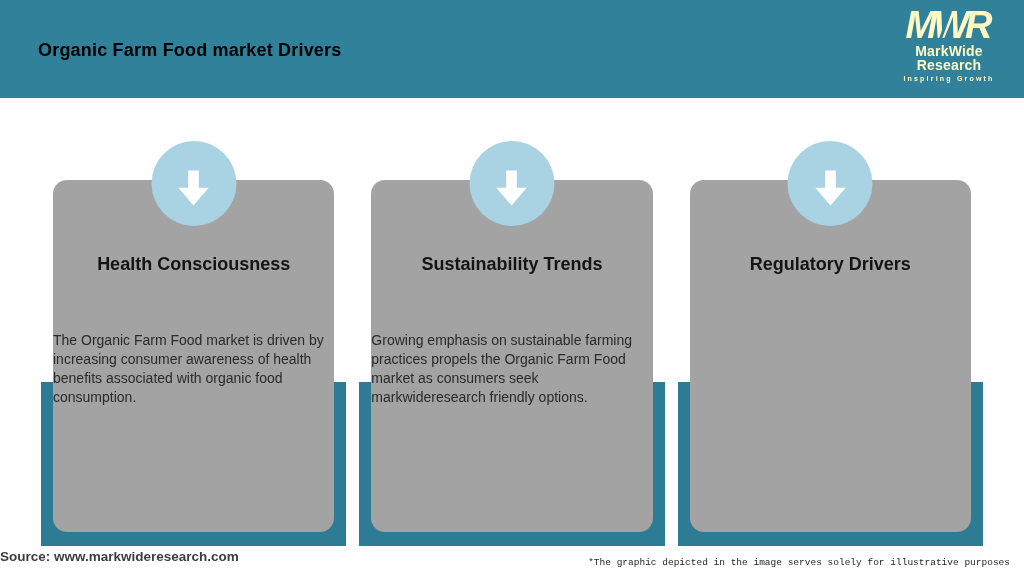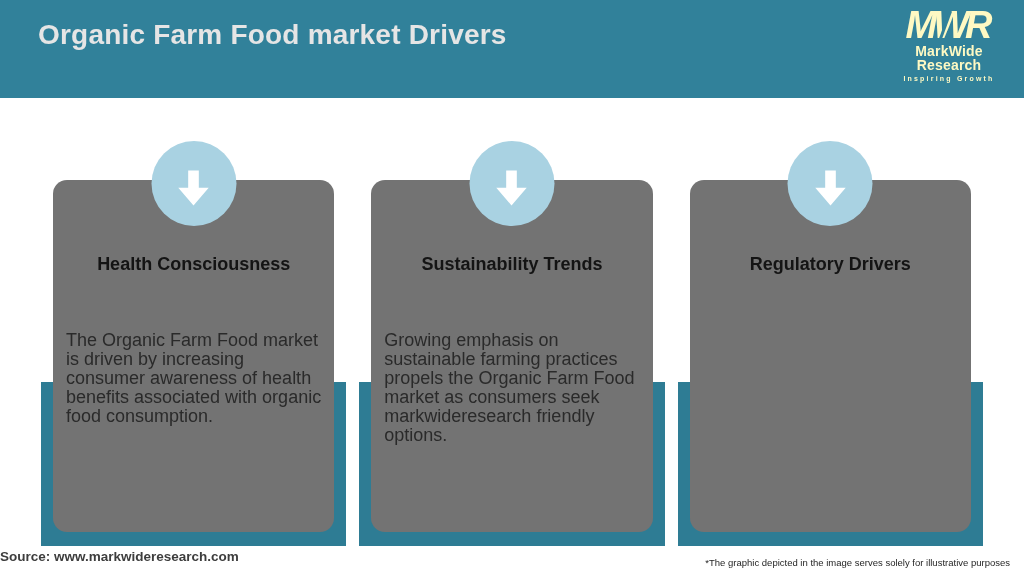--- a/index.html
+++ b/index.html
@@ -21,23 +21,23 @@
   .header {
     position: absolute;
     top: 0; left: 0;
     width: 1024px;
     height: 98px;
     background: #31819A;
   }
   .header-title {
     position: absolute;
     left: 38px;
-    top: 19px;
-    color: #e5e5e5;
-    font-size: 28px;
+    top: 40px;
+    color: #000000;
+    font-size: 18px;
     font-weight: bold;
     letter-spacing: 0.2px;
   }
   .logo {
     position: absolute;
     right: 16px;
     top: 5px;
     width: 118px;
     text-align: center;
     color: #fef9c3;
@@ -96,21 +96,21 @@
     left: 0; right: 0;
     top: 242px;
     bottom: 0;
     background: #2E7C94;
   }
   .driver-card {
     position: absolute;
     left: 12px; right: 12px;
     top: 40px;
     bottom: 14px;
-    background: #737373;
+    background: #a3a3a3;
     border-radius: 14px;
   }
   .arrow-circle {
     position: absolute;
     top: 1px;
     left: 50%;
     transform: translateX(-50%);
     width: 85px;
     height: 85px;
     border-radius: 50%;
@@ -126,22 +126,22 @@
   }
   .card-title {
     margin: 72px 6px 0;
     text-align: center;
     font-size: 18px;
     font-weight: bold;
     color: #141414;
     line-height: 24px;
   }
   .card-description {
-    margin: 55px 13px 0;
-    font-size: 18px;
+    margin: 55px 0 0;
+    font-size: 14px;
     line-height: 19px;
     color: #2a2a2a;
     text-align: left;
   }
 
   
   .source-text {
     position: absolute;
     left: 0;
     right: 0;
@@ -150,20 +150,21 @@
     font-size: 13.5px;
     font-weight: bold;
     color: #3d3d3d;
   }
   .disclaimer-text {
     position: absolute;
     right: 14px;
     top: 557px;
     font-size: 9.5px;
     color: #1f1f1f;
+    font-family: Liberation Mono, monospace;
   }
 </style>
 </head>
 <body>
 
 <div class="stage">
 
   <div class="header">
     <div class="header-title">Organic Farm Food market Drivers</div>
     <div class="logo">

